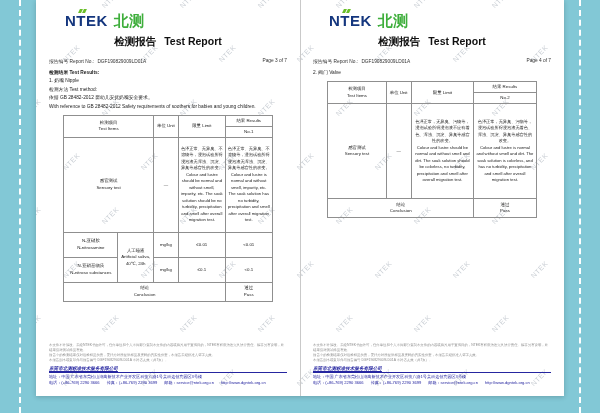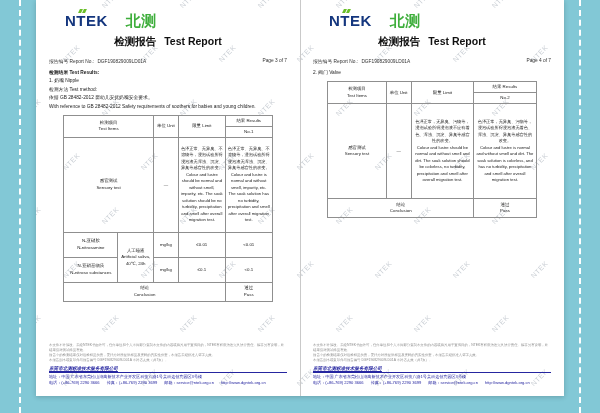--- a/index.html
+++ b/index.html
@@ -20,21 +20,21 @@
   .wm-layer{position:absolute;inset:0;overflow:hidden;z-index:0;pointer-events:none;}
   .wm{position:absolute;transform:rotate(-45deg);font-size:7px;color:#c9ced4;letter-spacing:.5px;}
   .page-divider{position:absolute;left:50%;top:0;bottom:0;width:1px;background:#c9c9c9;z-index:2;}
 
   .page{
     position:relative;width:50%;height:100%;
     padding:13px 13px 8px;box-sizing:border-box;
     color:#222;z-index:1;
   }
   .logo{position:relative;margin-left:16px;font-weight:bold;font-size:15px;line-height:1;letter-spacing:.5px;}
-  .logo-en{color:#14367e;} .logo-cn{color:#3eae3b;margin-left:18px;}
+  .logo-en{color:#14367e;} .logo-cn{color:#3eae3b;margin-left:6px;}
   .logo-ticks{position:absolute;top:-4px;left:14px;display:flex;gap:1.5px;}
   .logo-ticks i{display:block;width:2.5px;height:4px;background:#6abe28;transform:skewX(-25deg);}
 
   .title{text-align:center;font-weight:bold;font-size:10.5px;margin-top:7px;color:#101010;}
   .title .gap{display:inline-block;width:8px;}
 
   .report-row{display:flex;justify-content:space-between;margin-top:9px;font-size:4.8px;color:#333;}
   .report-row .no{margin-left:2px;}
 
   .lines{font-size:4.8px;margin-top:5px;line-height:1.75;color:#222;}

